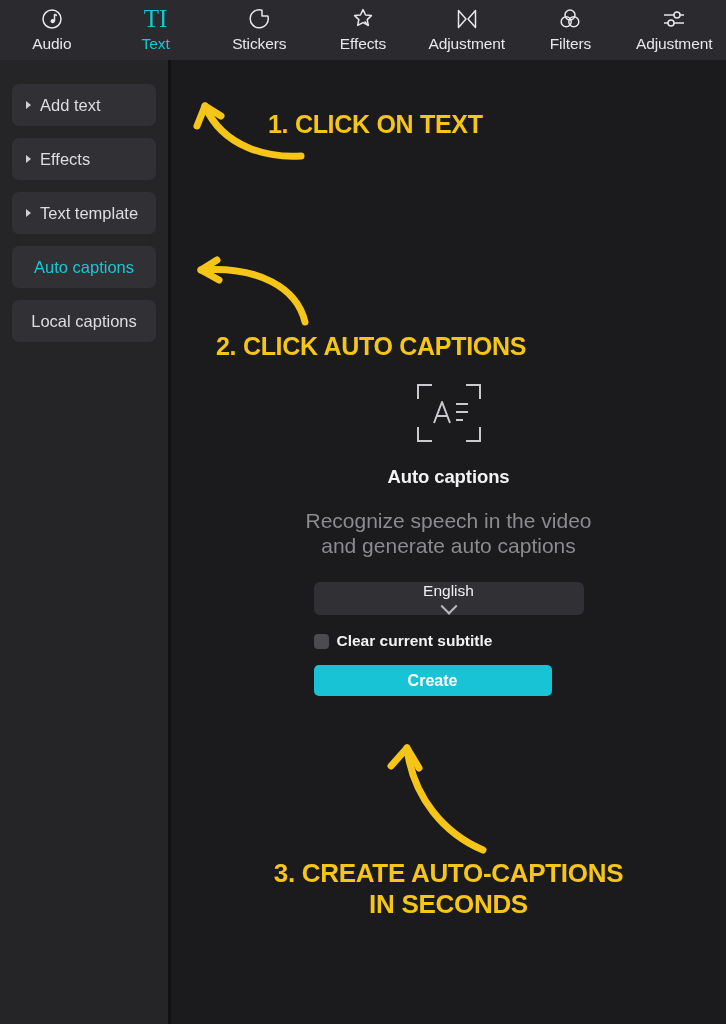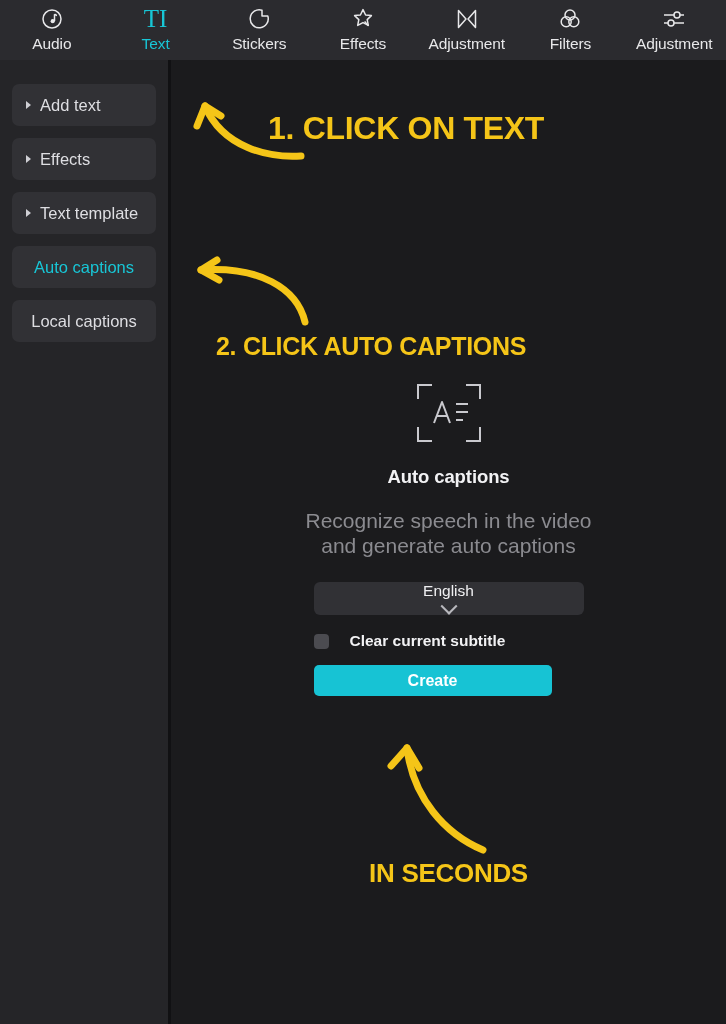--- a/index.html
+++ b/index.html
@@ -161,21 +161,21 @@
     width: 10px; height: 10px;
     border-right: 2px solid #b9b9be;
     border-bottom: 2px solid #b9b9be;
     transform: rotate(45deg) translate(-2px,-2px);
     flex: 0 0 auto;
   }
   #clear-row {
     margin-top: 17px;
     display: flex;
     align-items: center;
-    gap: 21px;
+    gap: 8px;
     color: #f2f2f4;
     font-size: 15.5px;
     font-weight: bold;
     cursor: pointer;
   }
   #clear-box {
     width: 15px; height: 15px;
     border-radius: 4px;
     background: #4b4b50;
     flex: 0 0 auto;
@@ -197,21 +197,21 @@
   }
 
   
   .anno {
     position: absolute;
     color: #f5c518;
     font-weight: bold;
     letter-spacing: -0.3px;
     white-space: nowrap;
   }
-  #anno1 { left: 97px; top: 50px; font-size: 32px; }
+  #anno1 { left: 97px; top: 50px; font-size: 25px; }
   #anno2 { left: 45px; top: 272px; font-size: 25px; }
   #anno3 {
     left: 0; top: 798px;
     width: 555px;
     text-align: center;
     font-size: 26px;
     line-height: 31px;
     white-space: normal;
   }
   .arrow-svg { position: absolute; overflow: visible; }
@@ -368,17 +368,18 @@
 
         <div id="create-btn">Create</div>
       </div>
     </div>
 
     <svg class="arrow-svg" style="left:190px; top:678px; width:160px; height:120px;" viewBox="0 0 160 120">
       <path d="M122 112 C84 96 52 60 46 10" fill="none" stroke="#f5c518" stroke-width="7" stroke-linecap="round"></path>
       <path d="M46 10 L30 28 M46 10 L58 30" fill="none" stroke="#f5c518" stroke-width="7" stroke-linecap="round"></path>
     </svg>
     <div class="anno" id="anno3">
+      <div>3. CREATE AUTO-CAPTIONS</div>
       <div>IN SECONDS</div>
     </div>
 
   </div>
 </div>
 
 </body></html>

